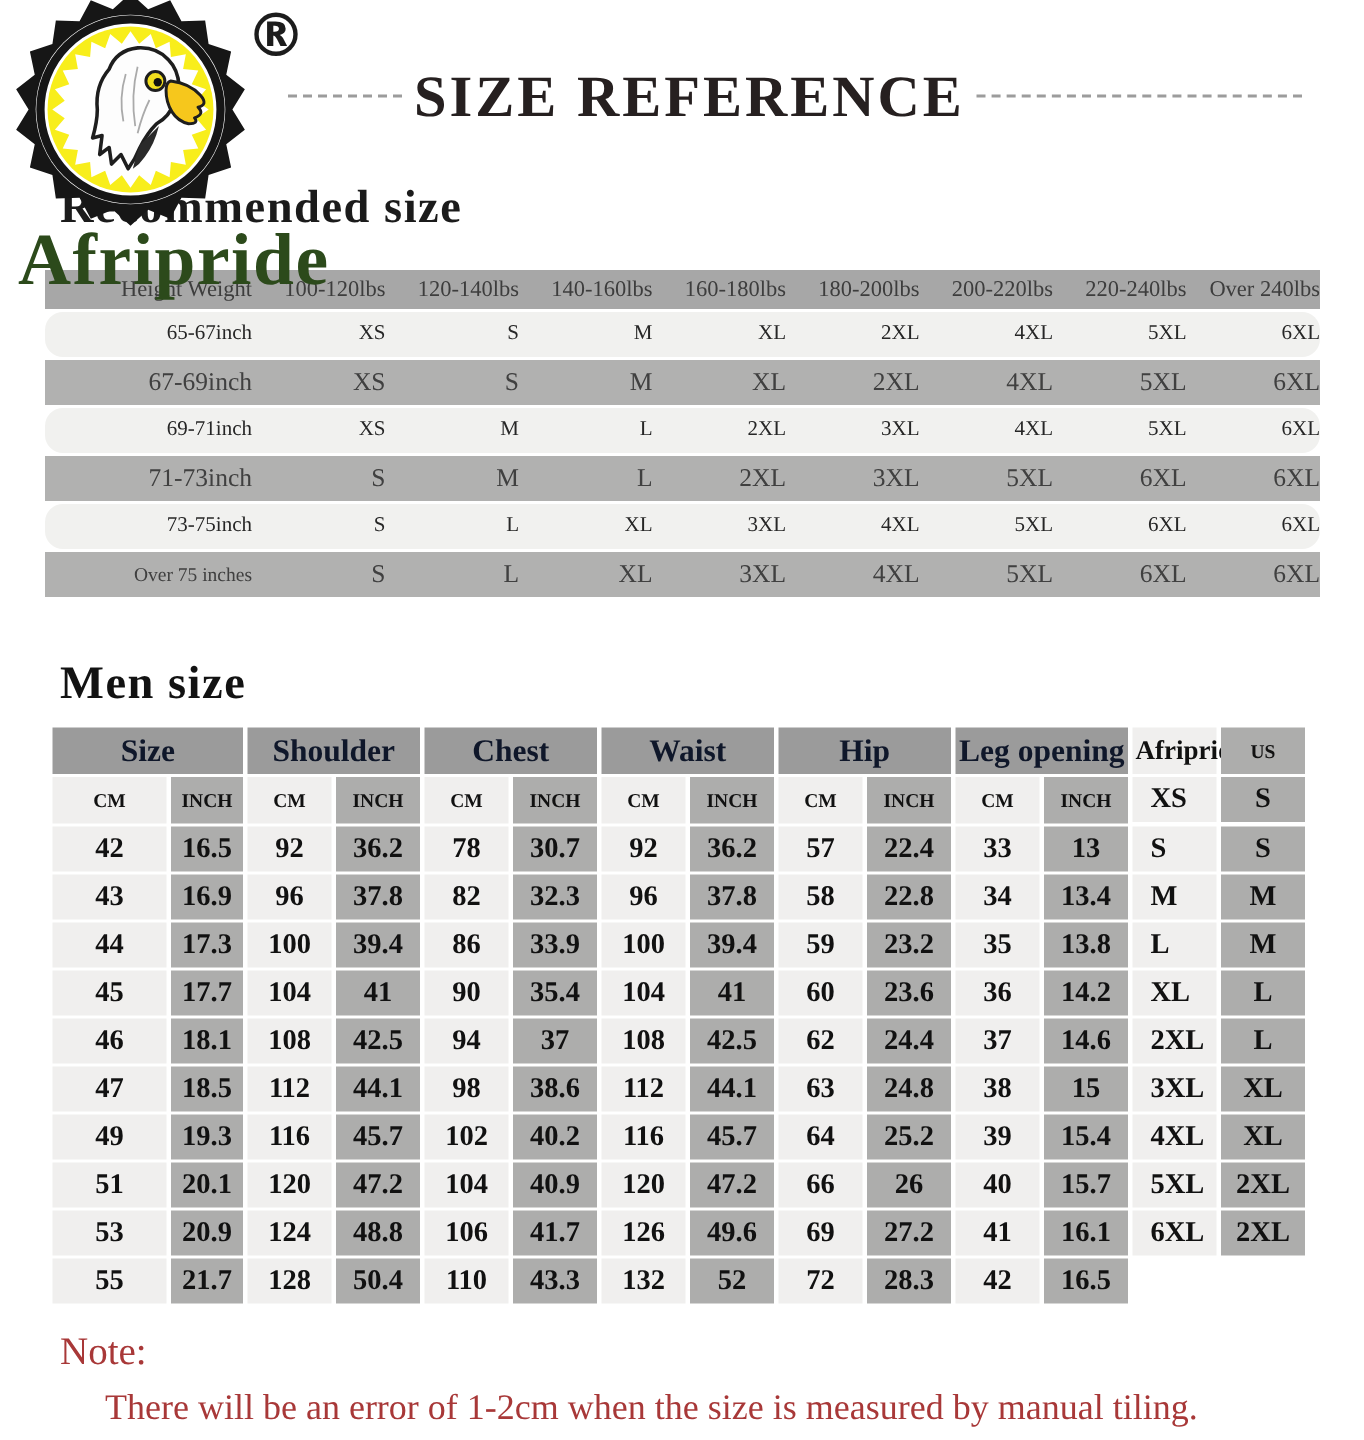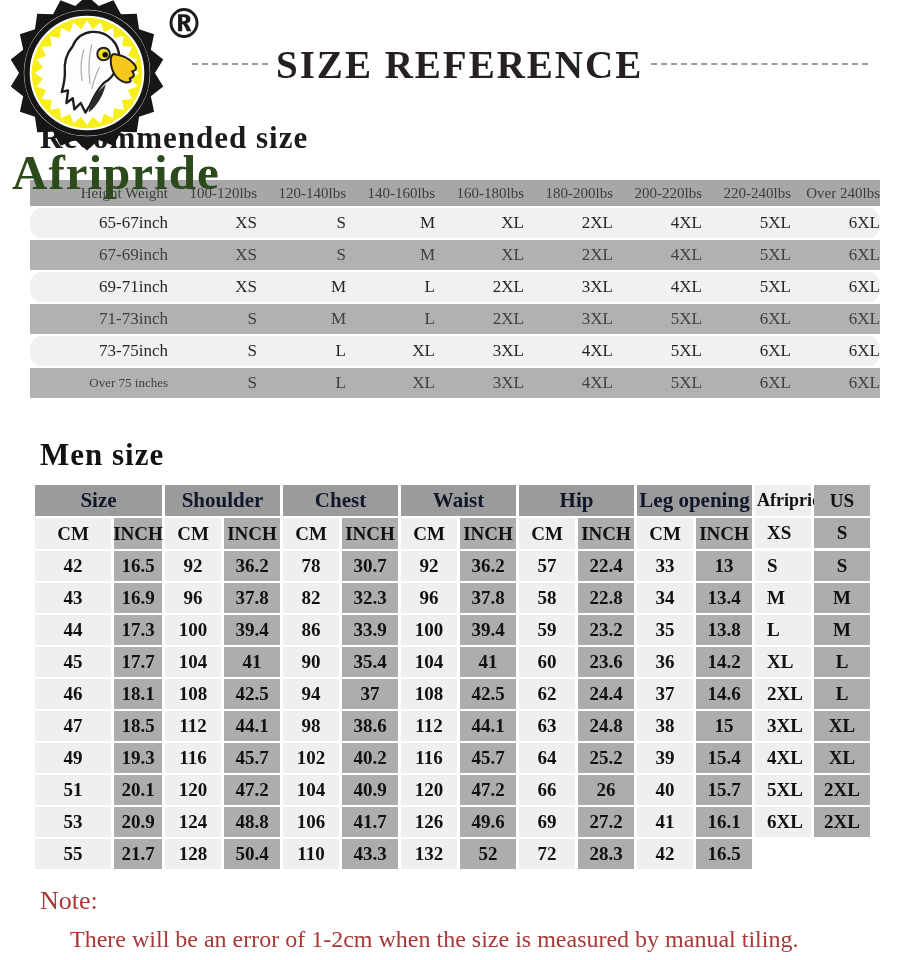--- a/index.html
+++ b/index.html
@@ -40,42 +40,42 @@
     font-size: 49px; font-weight: bold; letter-spacing: 1px; line-height: 1.1;
   }
 
   
   .rec-table { position: absolute; left: 30px; top: 180px; width: 850px; z-index: 1; }
   .rec-row {
     display: grid; grid-template-columns: 138px repeat(8, 1fr);
     margin-bottom: 2px; align-items: center; text-align: right;
   }
   .rec-row.header { background: #a7a7a7; height: 26px; font-size: 15px; color: #3d3d3d; }
-  .rec-row.light  { background: #f1f1ef; height: 30px; font-size: 17px; color: #262626; border-radius: 12px; }
+  .rec-row.light  { background: #f1f1ef; height: 30px; font-size: 14px; color: #262626; border-radius: 12px; }
   .rec-row.dark   { background: #b1b1b0; height: 30px; font-size: 17px; color: #404040; }
   .rec-cell.small { font-size: 13px; }
 
   
   .h-men {
     position: absolute; left: 40px; top: 437px;
     font-size: 31px; font-weight: bold; letter-spacing: 1px; color: #121212;
   }
   .men-table {
     position: absolute; left: 35px; top: 485px;
     display: grid;
     grid-template-columns: 76px 48px repeat(12, 56px);
     column-gap: 3px; row-gap: 2px;
   }
   .men-group {
     grid-column: span 2; background: #9b9b9b; color: #0f172a;
     font-weight: bold; font-size: 21px; height: 31px;
     display: flex; align-items: center; justify-content: center;
   }
   .men-sub {
-    height: 31px; font-weight: bold; font-size: 19px; color: #111111;
+    height: 31px; font-weight: bold; font-size: 13px; color: #111111;
     display: flex; align-items: center; justify-content: center;
   }
   .men-sub.first { justify-content: flex-start; padding-left: 2px; font-size: 18px; }
   .men-cell {
     height: 30px; font-weight: bold; font-size: 19px; color: #111111;
     display: flex; align-items: center; justify-content: center;
   }
   .men-cell.first { justify-content: flex-start; padding-left: 12px; }
   .bg-light { background: #f0efee; }
   .bg-gray  { background: #adadac; }

